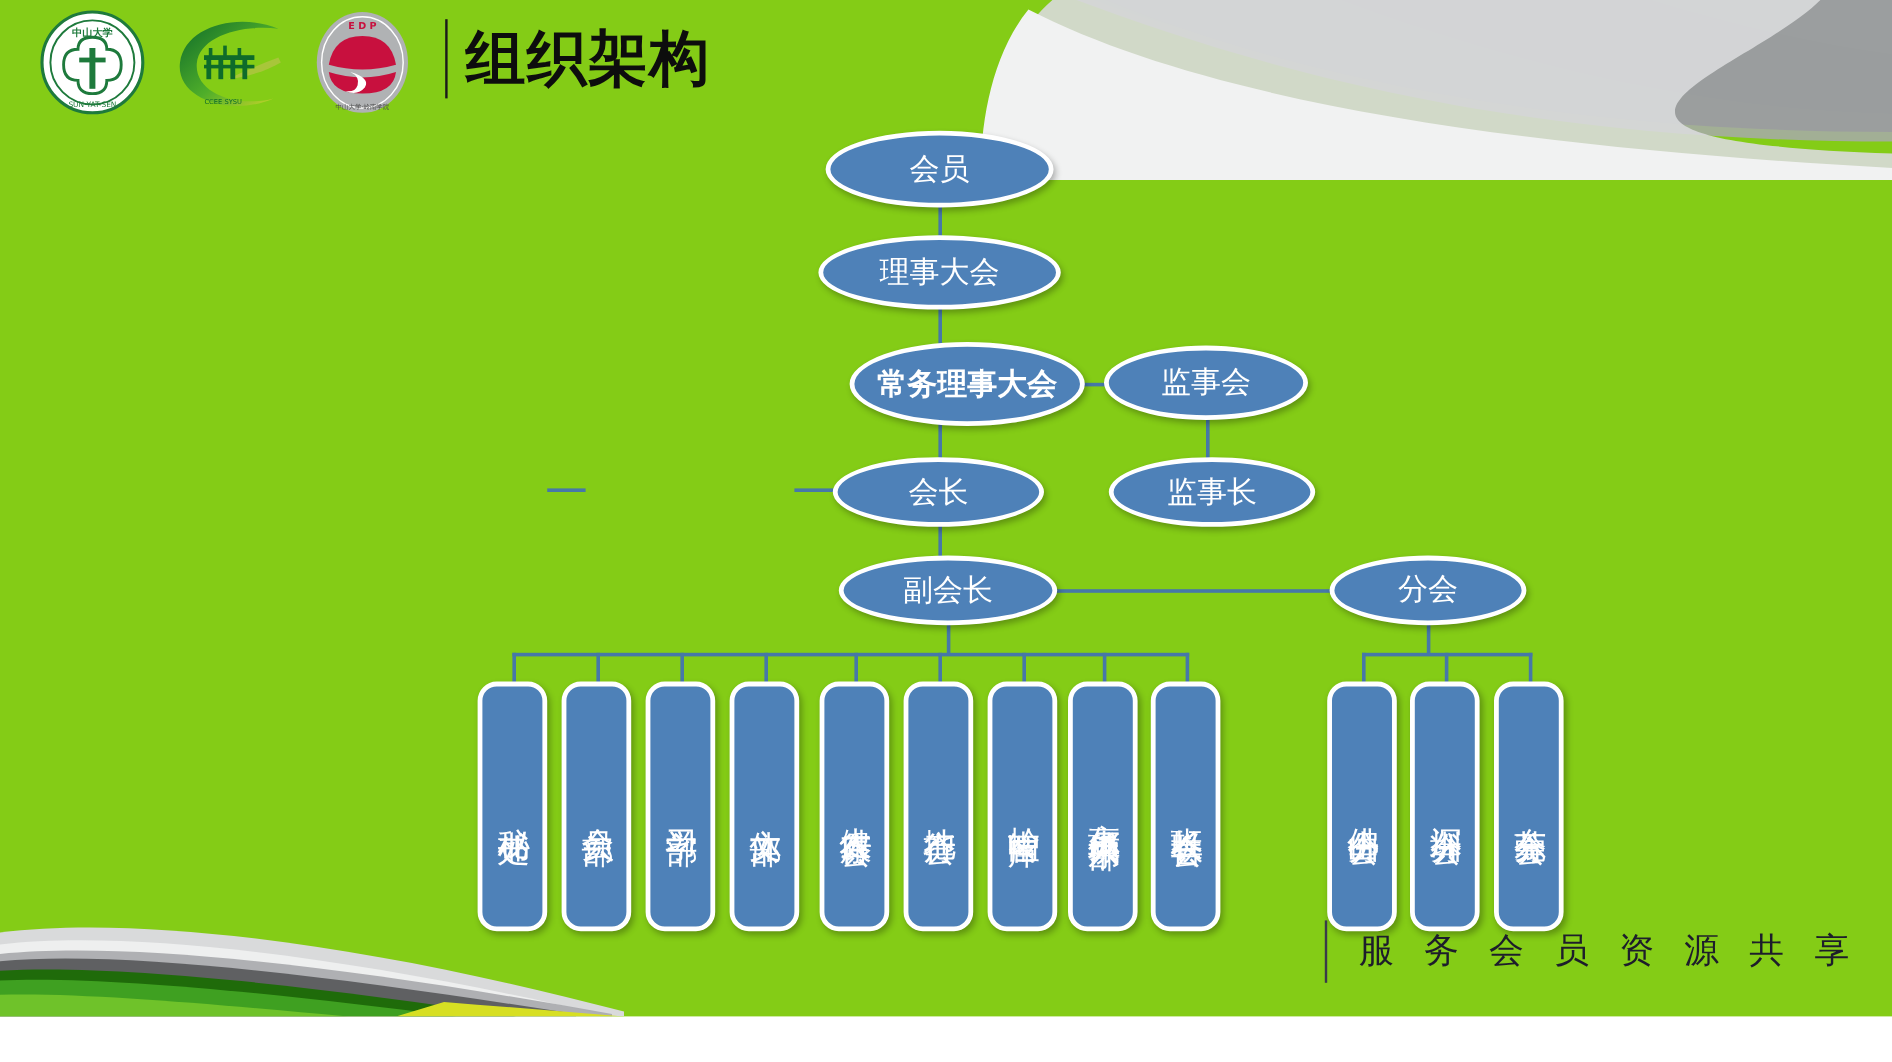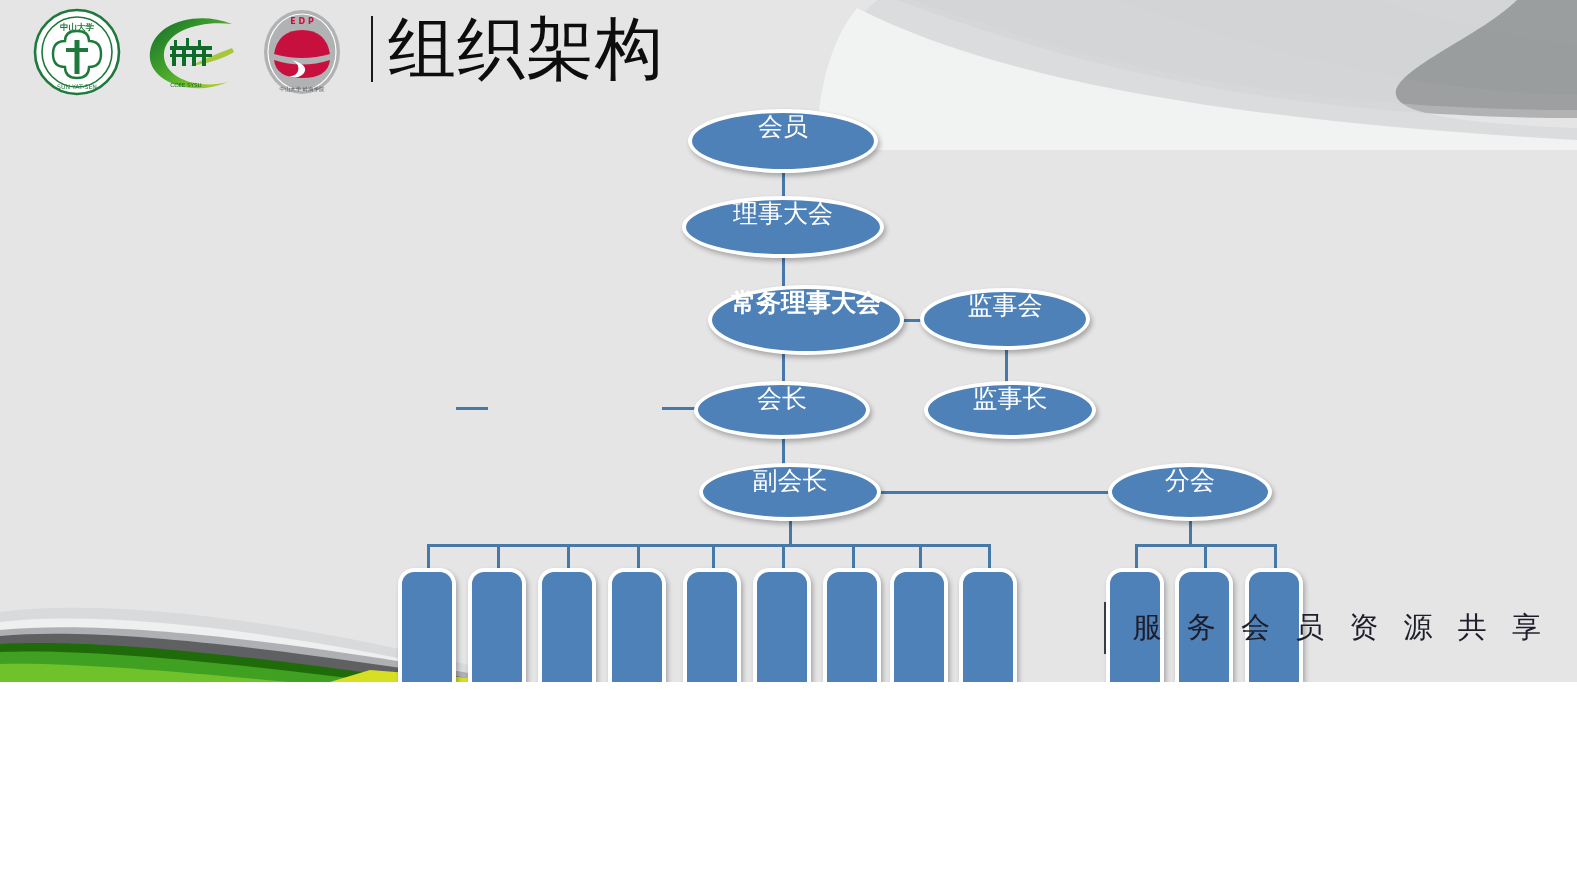--- a/index.html
+++ b/index.html
@@ -1,43 +1,43 @@
 <!DOCTYPE html>
 <html><head>
 <meta charset="utf-8">
 <style>
   html,body{margin:0;padding:0;background:#ffffff;}
   body{width:1577px;height:885px;overflow:hidden;
        font-family:"DejaVu Sans","Liberation Sans",sans-serif;}
-  #stage{position:relative;width:1577px;height:682px;background:#e5e5e5;overflow:hidden;}
+  #stage{position:relative;width:1577px;height:847px;background:#84cc16;overflow:hidden;}
 
   
   .swoosh{position:absolute;pointer-events:none;}
   #swoosh-top{top:0;right:0;width:760px;height:150px;}
   #swoosh-bottom{bottom:0;left:0;width:520px;height:130px;}
 
   
   #header{position:absolute;left:0;top:0;height:100px;width:760px;}
   .logo{position:absolute;top:8px;}
   #logo-sysu{left:22px;width:110px;height:88px;}
   #logo-ccee{left:136px;width:110px;height:88px;}
   #logo-edp{left:252px;width:100px;height:88px;}
   #title-divider{position:absolute;left:371px;top:16px;width:2px;height:66px;background:#1a1a1a;}
-  #page-title{position:absolute;left:388px;top:17px;font-size:68px;line-height:64px;
-              font-weight:normal;color:#0d0d0d;letter-spacing:1px;white-space:nowrap;}
+  #page-title{position:absolute;left:388px;top:17px;font-size:50px;line-height:64px;
+              font-weight:bold;color:#0d0d0d;letter-spacing:1px;white-space:nowrap;}
 
   
   .conn{position:absolute;background:#4678A8;pointer-events:none;}
   .conn-v{width:3px;}
   .conn-h{height:3px;}
 
   
   .node{position:absolute;box-sizing:border-box;
         background:#4E81B8;border:4px solid #ffffff;
-        color:#ffffff;display:flex;align-items:flex-start;justify-content:center;
+        color:#ffffff;display:flex;align-items:center;justify-content:center;
         text-align:center;line-height:1.12;
         box-shadow:2px 3px 5px rgba(0,0,0,.28);}
   .ellipse{border-radius:50%;font-size:25px;}
   .vbox{border-radius:16px;font-size:27px;
         writing-mode:vertical-rl;text-orientation:upright;
         letter-spacing:2px;padding:10px 0;}
   .node span{display:block;}
 
   
   #footer{position:absolute;right:28px;bottom:28px;display:flex;align-items:center;padding-left:28px;}

